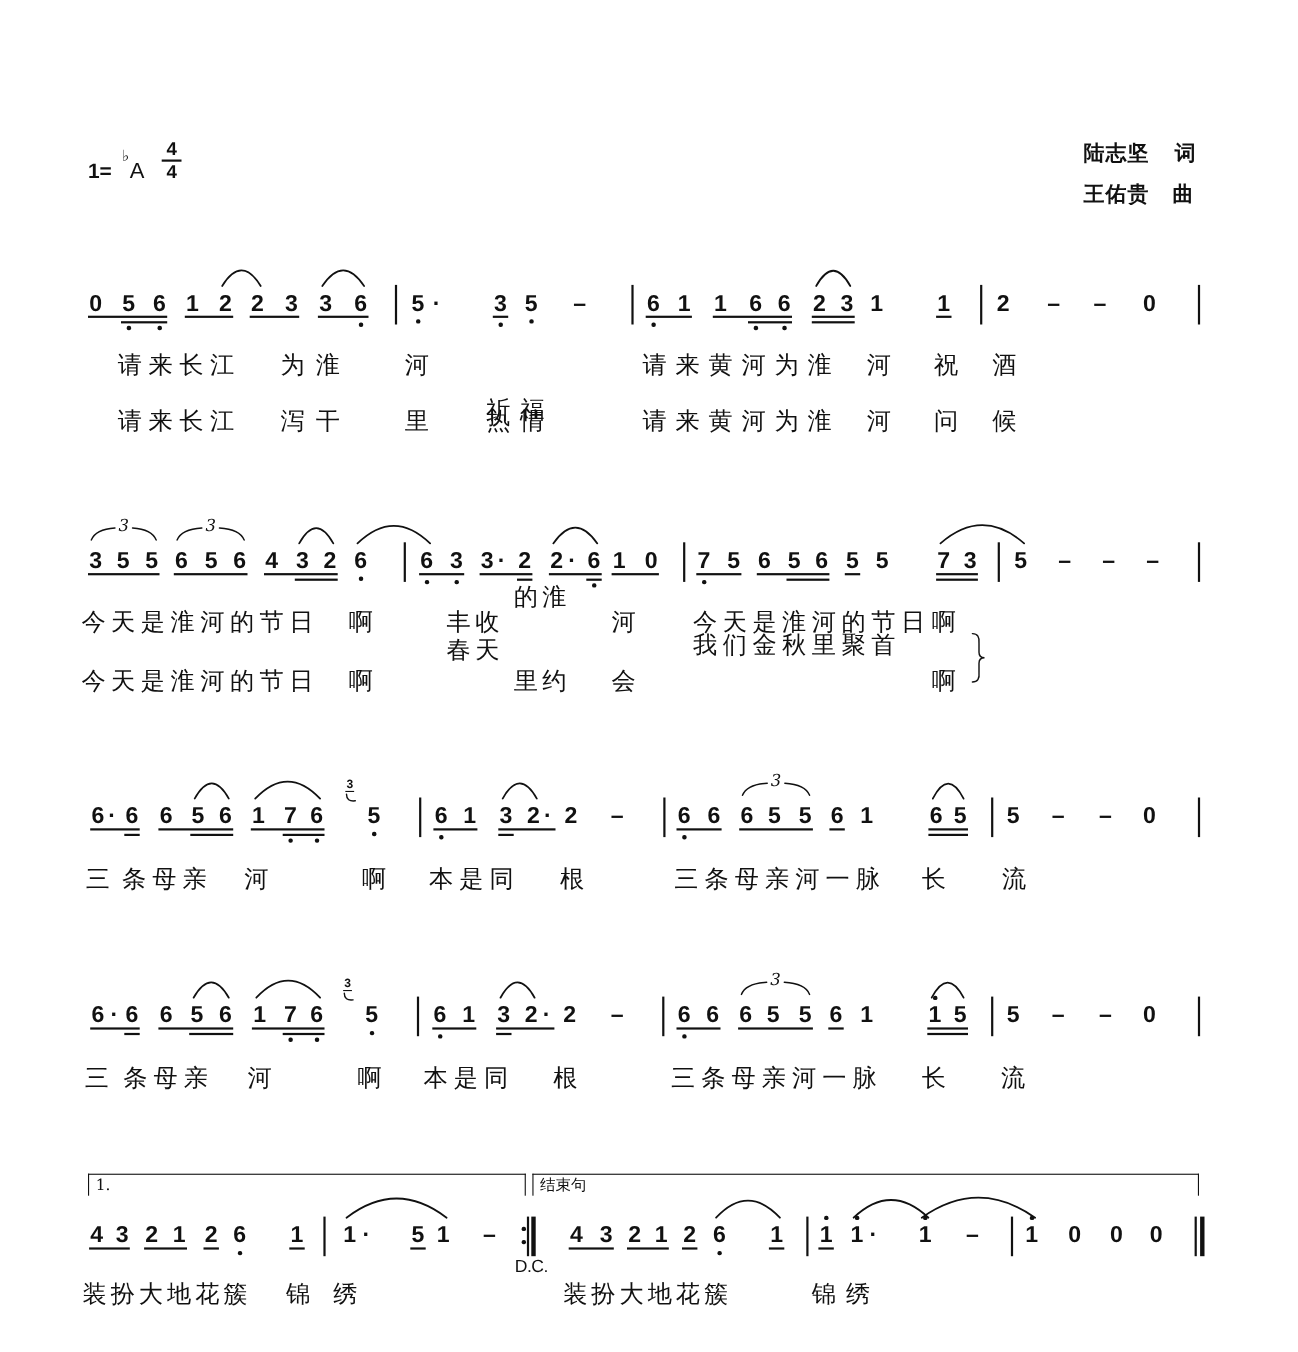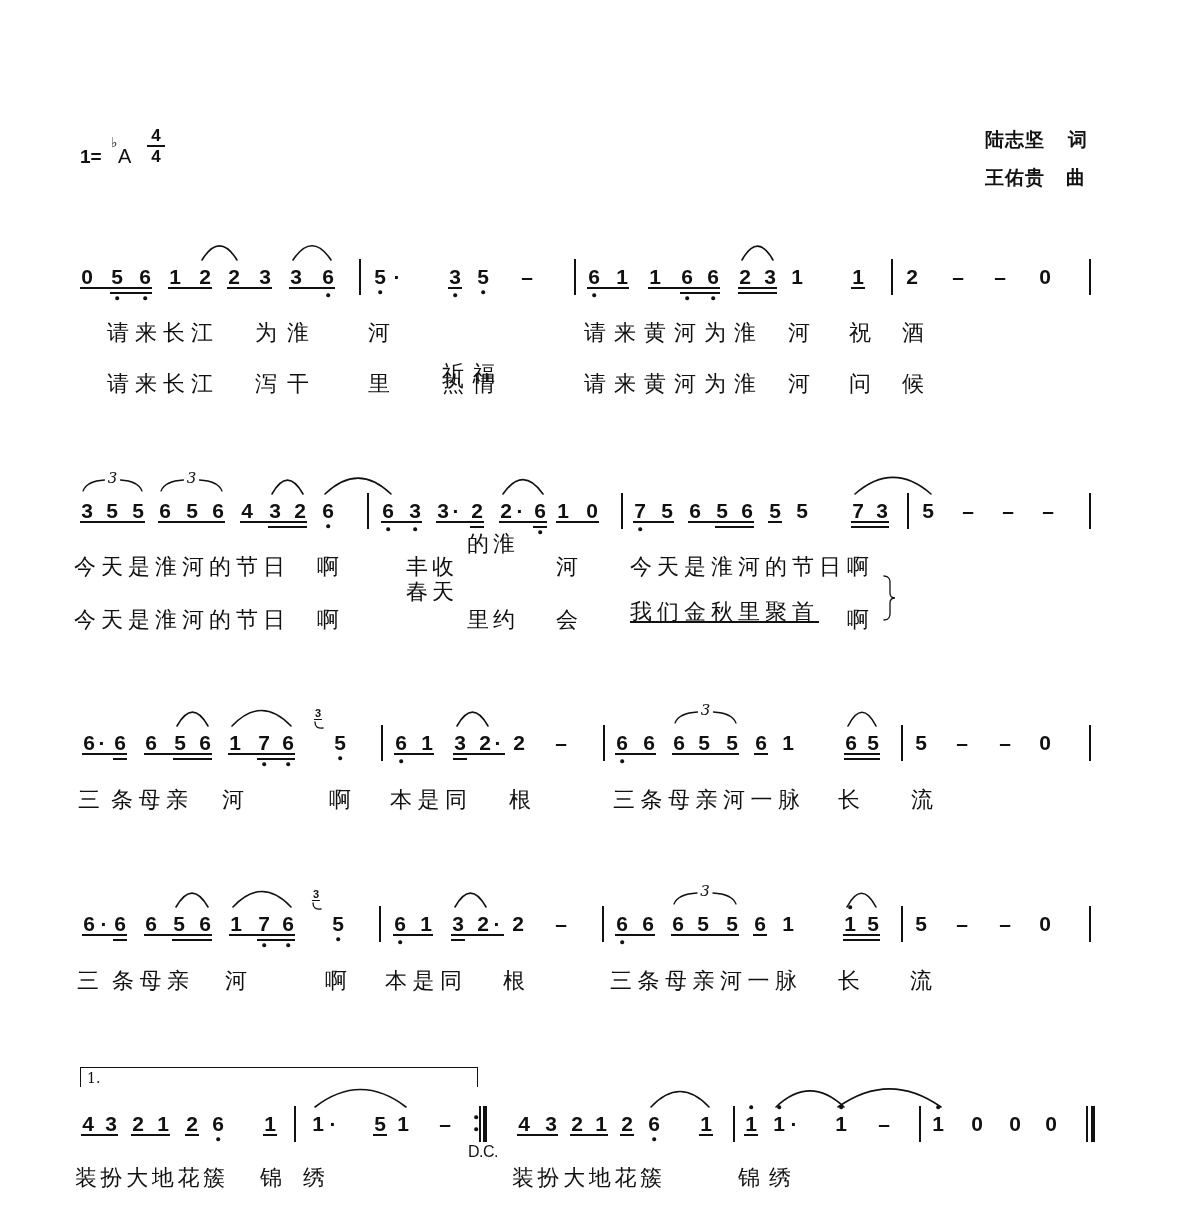--- a/index.html
+++ b/index.html
@@ -219,21 +219,21 @@
     <span class="lyric" style="left: 406px; top: 567px; letter-spacing: 4px;">丰收</span>
     <span class="lyric" style="left: 467px; top: 544px; letter-spacing: 4px;">的淮</span>
     <span class="lyric" style="left: 556px; top: 567px; letter-spacing: 5px;">河</span>
     <span class="lyric" style="left: 630px; top: 567px; letter-spacing: 5px;">今天是淮河的节日</span>
     <span class="lyric" style="left: 847px; top: 567px; letter-spacing: 5px;">啊</span>
     <span class="lyric" style="left: 74px; top: 620px; letter-spacing: 5px;">今天是淮河的节日</span>
     <span class="lyric" style="left: 317px; top: 620px; letter-spacing: 5px;">啊</span>
     <span class="lyric" style="left: 406px; top: 592px; letter-spacing: 4px;">春天</span>
     <span class="lyric" style="left: 467px; top: 620px; letter-spacing: 4px;">里约</span>
     <span class="lyric" style="left: 556px; top: 620px; letter-spacing: 5px;">会</span>
-    <span class="lyric" style="left: 630px; top: 612px; letter-spacing: 5px; text-decoration: underline;">我们金秋里聚首</span>
+    <span class="lyric" style="left: 630px; top: 588px; letter-spacing: 5px;">我们金秋里聚首</span>
     <span class="lyric" style="left: 847px; top: 620px; letter-spacing: 5px;">啊</span>
     <div class="beam" style="left: 82px; width: 45px; top: 753px;"></div>
     <div class="beam" style="left: 113px; width: 14px; top: 758px;"></div>
     <div class="beam" style="left: 144px; width: 68px; top: 753px;"></div>
     <div class="beam" style="left: 173px; width: 39px; top: 758px;"></div>
     <div class="beam" style="left: 228px; width: 67px; top: 753px;"></div>
     <div class="beam" style="left: 257px; width: 38px; top: 758px;"></div>
     <div class="beam" style="left: 394px; width: 40px; top: 753px;"></div>
     <div class="beam" style="left: 453px; width: 52px; top: 753px;"></div>
     <div class="beam" style="left: 453px; width: 14px; top: 758px;"></div>
@@ -411,14 +411,17 @@
     <div class="bar" style="left: 1086px; top: 1106px;"></div>
     <div class="bar-thick" style="left: 1091px; top: 1106px;"></div>
     <span class="lyric" style="left: 75px; top: 1178px; letter-spacing: 3.6px;">装扮大地花簇</span>
     <span class="lyric" style="left: 260px; top: 1178px; letter-spacing: 3.6px;">锦</span>
     <span class="lyric" style="left: 303px; top: 1178px; letter-spacing: 3.6px;">绣</span>
     <span class="lyric" style="left: 512px; top: 1178px; letter-spacing: 3.6px;">装扮大地花簇</span>
     <span class="lyric" style="left: 738px; top: 1178px; letter-spacing: 9px;">锦绣</span>
     <div class="volta" style="left: 80px; top: 1067px; width: 398px; border-left: 1.6px solid rgb(17, 17, 17); border-right: 1.6px solid rgb(17, 17, 17);">
       <span class="volta-label">1.</span>
     </div>
+    <div class="volta" style="left: 484px; top: 1067px; width: 606px; border-left: 1.6px solid rgb(17, 17, 17); border-right: 1.6px solid rgb(17, 17, 17);">
+      <span class="volta-label">结束句</span>
+    </div>
     <span class="dc" style="left: 483px; top: 1152px;">D.C.</span>
   </div>
 
 </body></html>

